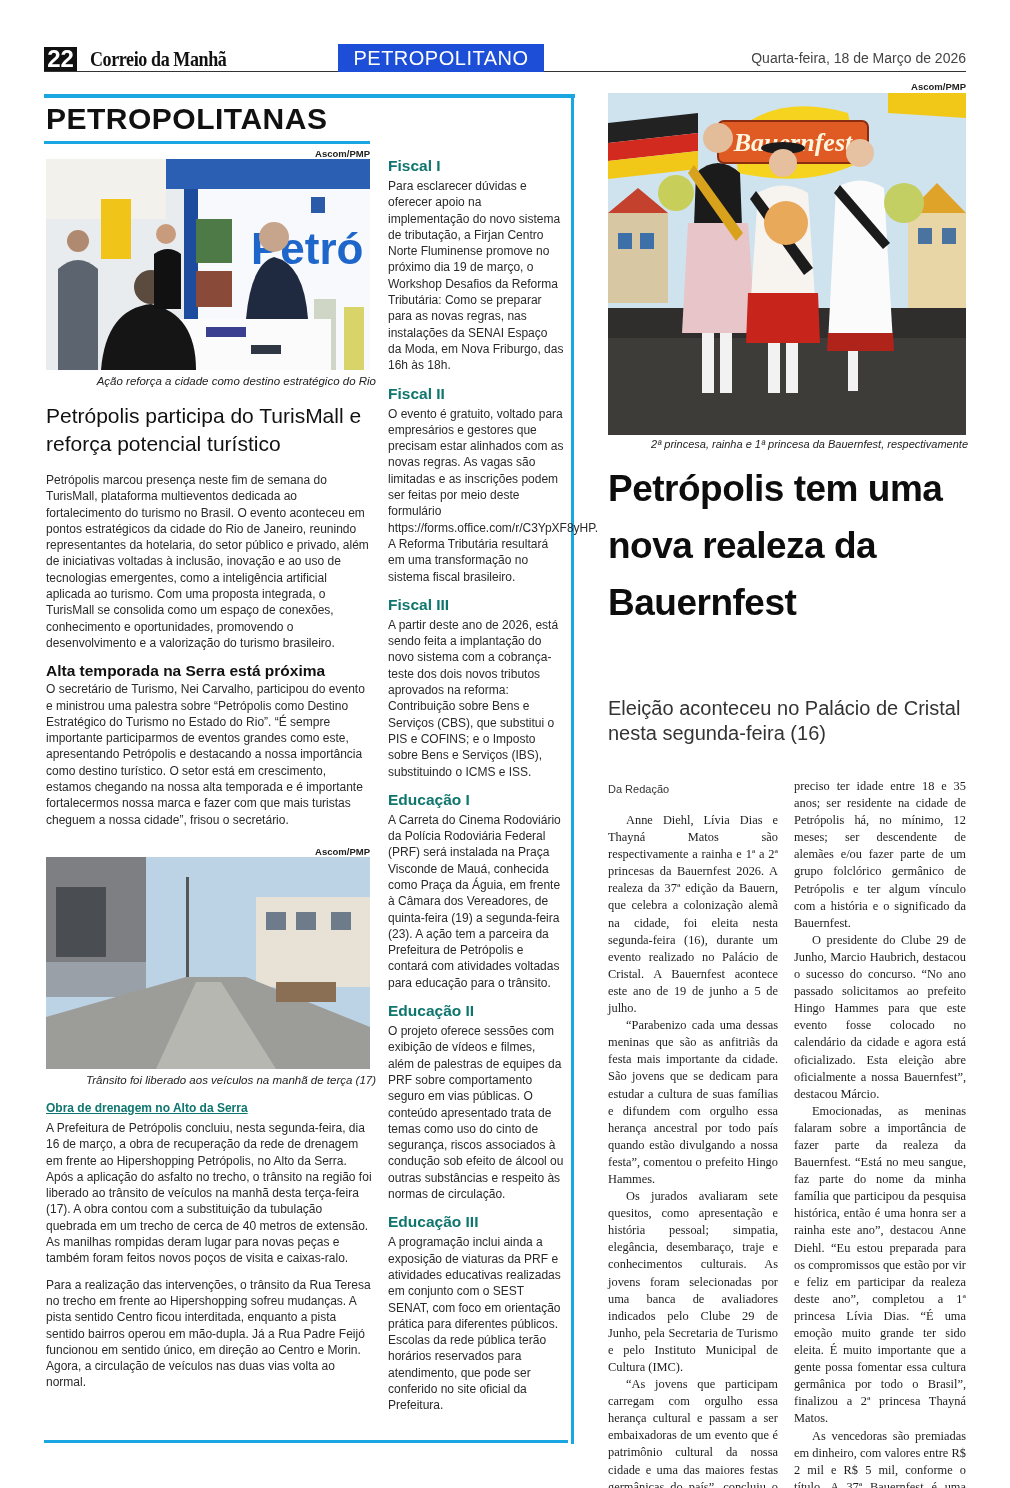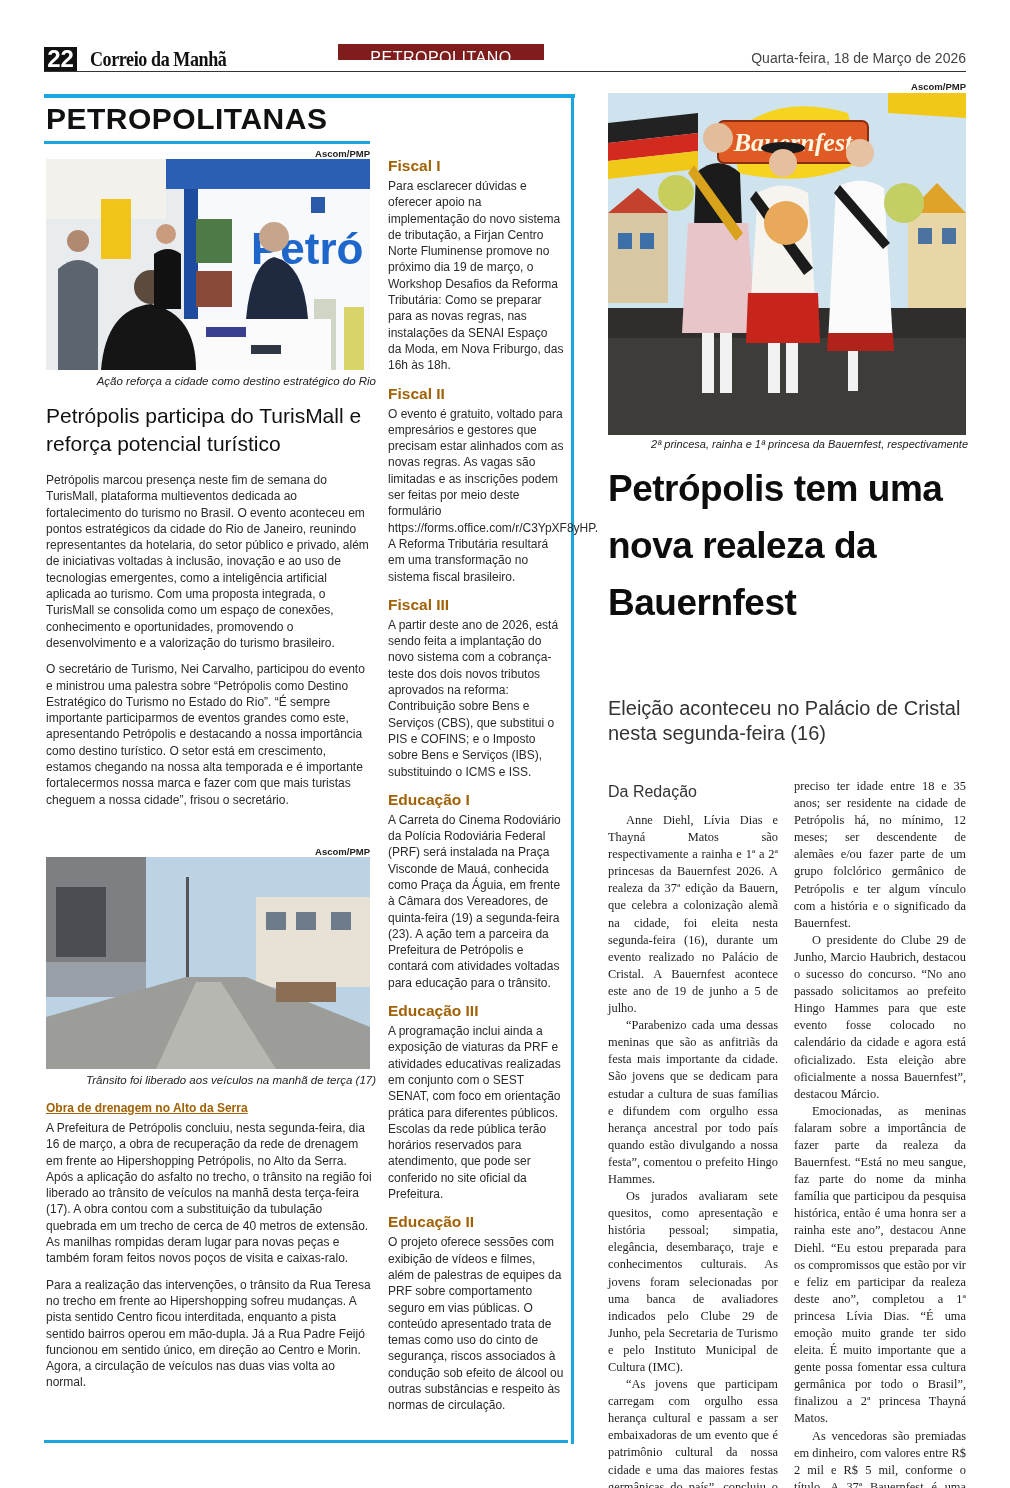--- a/index.html
+++ b/index.html
@@ -3,46 +3,46 @@
 <meta charset="utf-8">
 <style>
   * { box-sizing: border-box; margin: 0; padding: 0; }
   html, body { width: 1010px; height: 1488px; background: #ffffff; overflow: hidden; }
   body { position: relative; font-family: "Liberation Sans", "DejaVu Sans", sans-serif; color: #1a1a1a; }
 
   
   .masthead { position: absolute; left: 44px; top: 44px; width: 922px; height: 28px; border-bottom: 1.5px solid #333; }
   .page-num { position: absolute; left: 0; top: 3px; width: 33px; height: 24px; background: #111; color: #fff; font-weight: bold; font-size: 24px; line-height: 24px; text-align: center; }
   .paper-name { position: absolute; left: 46px; top: 2px; font-family: "Liberation Serif", "DejaVu Serif", serif; font-size: 22px; font-weight: bold; letter-spacing: -0.5px; transform: scaleX(0.82); transform-origin: left; color: #111; }
-  .section-label { position: absolute; left: 294px; top: 0; height: 16px; width: 206px; background: #7f1d1d; color: #fff; font-size: 16px; line-height: 28px; text-align: center; letter-spacing: 0.5px; }
+  .section-label { position: absolute; left: 294px; top: 0; height: 28px; width: 206px; background: #1d4ed8; color: #fff; font-size: 20px; line-height: 28px; text-align: center; letter-spacing: 0.5px; }
   .issue-date { position: absolute; right: 0; top: 6px; font-size: 14px; color: #444; text-align: center; }
 
   
   .box-top { position: absolute; left: 44px; top: 94px; width: 531px; height: 4px; background: #1aa6e0; }
   .box-right { position: absolute; left: 571px; top: 94px; width: 3px; height: 1350px; background: #1aa6e0; }
   .box-bottom { position: absolute; left: 44px; top: 1440px; width: 524px; height: 3px; background: #1aa6e0; }
   .box-title { position: absolute; left: 46px; top: 102px; font-size: 30px; font-weight: bold; letter-spacing: 0.5px; color: #111; }
   .box-title-rule { position: absolute; left: 44px; top: 141px; width: 326px; height: 3px; background: #1aa6e0; }
 
   .credit { position: absolute; font-size: 9.5px; font-weight: bold; color: #222; text-align: right; }
   .caption { position: absolute; font-size: 11.5px; font-style: italic; color: #222; text-align: right; }
 
   .photo { position: absolute; overflow: hidden; }
 
   .col-text { position: absolute; font-size: 12px; line-height: 16.3px; color: #2a2a2a; }
-  .col-text .hd { font-size: 15.5px; font-weight: bold; color: #a16207; line-height: 20px; margin-bottom: 2px; }
+  .col-text .hd { font-size: 15.5px; font-weight: bold; color: #0f766e; line-height: 20px; margin-bottom: 2px; }
   .col-text .blk { margin-bottom: 10px; }
 
   .left-head { position: absolute; left: 46px; top: 402px; width: 330px; font-size: 21px; line-height: 28px; color: #111; }
   .sub-hd { font-size: 15.5px; font-weight: bold; color: #111; line-height: 20px; }
 
   
   .big-head { position: absolute; left: 608px; top: 460px; width: 370px; font-size: 37px; line-height: 57px; font-weight: bold; color: #0d0d0d; letter-spacing: -0.5px; }
   .deck { position: absolute; left: 608px; top: 696px; width: 360px; font-size: 20px; line-height: 25px; color: #333; }
-  .byline { position: absolute; left: 608px; top: 783px; font-size: 16px; color: #333; }
+  .byline { position: absolute; left: 608px; top: 783px; font-size: 11px; color: #333; }
   .serif-col { position: absolute; font-family: "Liberation Serif", "DejaVu Serif", serif; font-size: 12.4px; line-height: 17.1px; color: #1d1d1d; text-align: justify; }
   .serif-col p { text-indent: 18px; }
 </style>
 </head>
 <body>
 
 <header class="masthead">
   <div class="page-num">22</div>
   <div class="paper-name">Correio da Manhã</div>
   <div class="section-label">PETROPOLITANO</div>
@@ -81,20 +81,21 @@
     <path d="M12 211 L12 110 Q32 92 52 110 L52 211 Z" fill="#5c6470"></path>
     <circle cx="120" cy="75" r="10" fill="#c79b7c"></circle>
     <path d="M108 150 L108 95 Q122 85 135 95 L135 150 Z" fill="#111"></path>
   </svg>
 </div>
 <div class="caption" style="left:46px;top:375px;width:330px;">Ação reforça a cidade como destino estratégico do Rio</div>
 
 <div class="left-head">Petrópolis participa do TurisMall e reforça potencial turístico</div>
 <div class="col-text" style="left:46px;top:472px;width:326px;">
   <div class="blk">Petrópolis marcou presença neste fim de semana do TurisMall, plataforma multieventos dedicada ao fortalecimento do turismo no Brasil. O evento aconteceu em pontos estratégicos da cidade do Rio de Janeiro, reunindo representantes da hotelaria, do setor público e privado, além de iniciativas voltadas à inclusão, inovação e ao uso de tecnologias emergentes, como a inteligência artificial aplicada ao turismo. Com uma proposta integrada, o TurisMall se consolida como um espaço de conexões, conhecimento e oportunidades, promovendo o desenvolvimento e a valorização do turismo brasileiro.</div>
+  <div class="sub-hd">Alta temporada na Serra está próxima</div>
   <div>O secretário de Turismo, Nei Carvalho, participou do evento e ministrou uma palestra sobre “Petrópolis como Destino Estratégico do Turismo no Estado do Rio”. “É sempre importante participarmos de eventos grandes como este, apresentando Petrópolis e destacando a nossa importância como destino turístico. O setor está em crescimento, estamos chegando na nossa alta temporada e é importante fortalecermos nossa marca e fazer com que mais turistas cheguem a nossa cidade”, frisou o secretário.</div>
 </div>
 
 <div class="credit" style="left:250px;top:846px;width:120px;">Ascom/PMP</div>
 <div class="photo" style="left:46px;top:857px;width:324px;height:212px;">
   <svg width="324" height="212" viewBox="0 0 324 212">
     <rect x="0" y="0" width="324" height="212" fill="#bcd3e6"></rect>
     <rect x="0" y="0" width="100" height="140" fill="#7d7f82"></rect>
     <rect x="10" y="30" width="50" height="70" fill="#4a4d52"></rect>
     <rect x="0" y="105" width="100" height="35" fill="#9aa0a7"></rect>
@@ -127,26 +128,26 @@
   </div>
   <div class="blk">
     <div class="hd">Fiscal III</div>
     <div>A partir deste ano de 2026, está sendo feita a implantação do novo sistema com a cobrança-teste dos dois novos tributos aprovados na reforma: Contribuição sobre Bens e Serviços (CBS), que substitui o PIS e COFINS; e o Imposto sobre Bens e Serviços (IBS), substituindo o ICMS e ISS.</div>
   </div>
   <div class="blk">
     <div class="hd">Educação I</div>
     <div>A Carreta do Cinema Rodoviário da Polícia Rodoviária Federal (PRF) será instalada na Praça Visconde de Mauá, conhecida como Praça da Águia, em frente à Câmara dos Vereadores, de quinta-feira (19) a segunda-feira (23). A ação tem a parceira da Prefeitura de Petrópolis e contará com atividades voltadas para educação para o trânsito.</div>
   </div>
   <div class="blk">
+    <div class="hd">Educação II</div>
+    <div>O projeto oferece sessões com exibição de vídeos e filmes, além de palestras de equipes da PRF sobre comportamento seguro em vias públicas. O conteúdo apresentado trata de temas como uso do cinto de segurança, riscos associados à condução sob efeito de álcool ou outras substâncias e respeito às normas de circulação.</div>
+  </div>
+  <div class="blk">
     <div class="hd">Educação III</div>
     <div>A programação inclui ainda a exposição de viaturas da PRF e atividades educativas realizadas em conjunto com o SEST SENAT, com foco em orientação prática para diferentes públicos. Escolas da rede pública terão horários reservados para atendimento, que pode ser conferido no site oficial da Prefeitura.</div>
-  </div>
-  <div class="blk">
-    <div class="hd">Educação II</div>
-    <div>O projeto oferece sessões com exibição de vídeos e filmes, além de palestras de equipes da PRF sobre comportamento seguro em vias públicas. O conteúdo apresentado trata de temas como uso do cinto de segurança, riscos associados à condução sob efeito de álcool ou outras substâncias e respeito às normas de circulação.</div>
   </div>
 </div>
 
 <div class="credit" style="left:846px;top:81px;width:120px;">Ascom/PMP</div>
 <div class="photo" style="left:608px;top:93px;width:358px;height:342px;">
   <svg width="358" height="342" viewBox="0 0 358 342">
     <rect x="0" y="0" width="358" height="342" fill="#b9d7e8"></rect>
     <rect x="0" y="0" width="358" height="220" fill="#cfe3ef"></rect>
     <path d="M0 30 L90 20 L90 40 L0 50 Z" fill="#222"></path>
     <path d="M0 50 L90 40 L90 58 L0 68 Z" fill="#d32a1f"></path>

